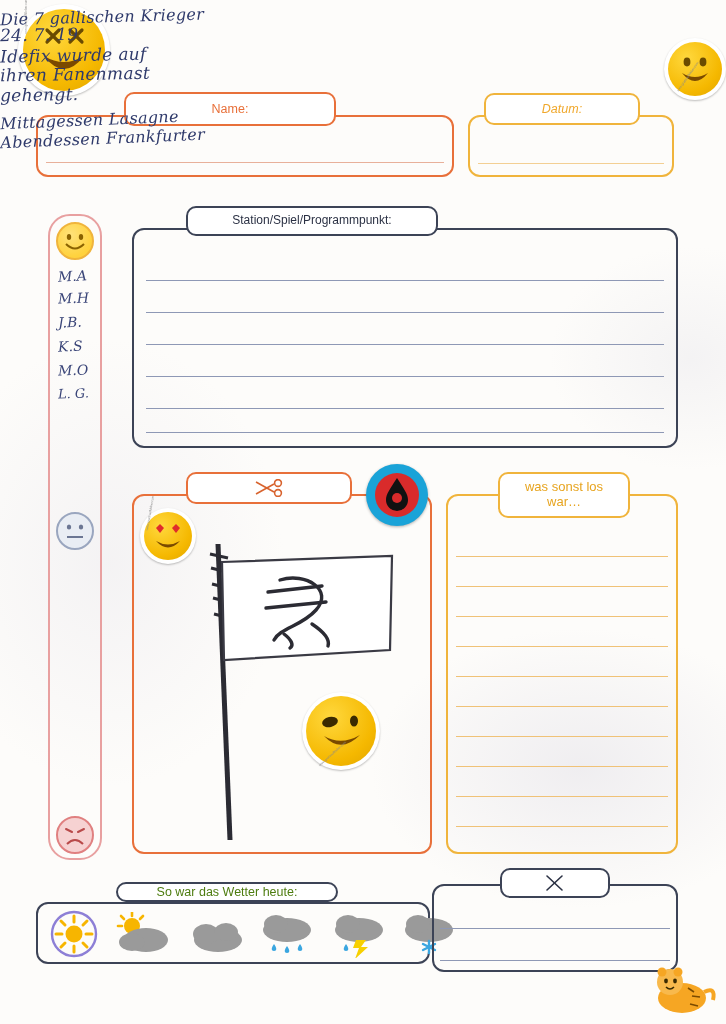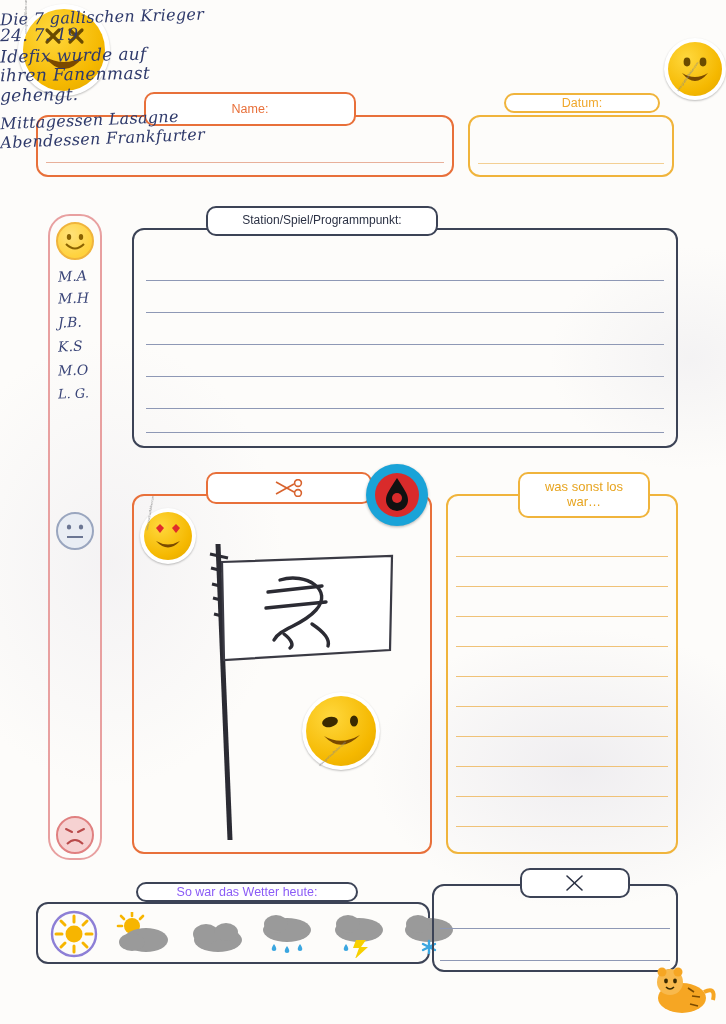--- a/index.html
+++ b/index.html
@@ -79,21 +79,20 @@
     position: absolute;
     box-sizing: border-box;
     border-radius: 10px;
     background: #ffffff;
     display: flex;
     align-items: center;
     justify-content: center;
     font-size: 12.5px;
     text-align: center;
     line-height: 1.15;
-    margin-left: 20px;
   }
   .rule {
     position: absolute;
     height: 1px;
   }
   
   .mood-col {
     position: absolute;
     box-sizing: border-box;
     border: 2px solid #e8a0a0;
@@ -145,21 +144,21 @@
   </div>
 
   <div class="box" style="left:36px; top:115px; width:418px; height:62px; border:2px solid #e8703a;"></div>
   <div class="lbl" style="left:124px; top:92px; width:212px; height:34px; border:2px solid #e8703a; color:#e8703a;">
     <span>Name:</span>
   </div>
   <div class="rule" style="left:46px; top:162px; width:398px; background:#e8b09a;"></div>
   <div class="hand" style="left:106px; top:137px; font-size:16px; transform:rotate(-1.6deg);">Die 7 gallischen Krieger</div>
 
   <div class="box" style="left:468px; top:115px; width:206px; height:62px; border:2px solid #f0b43c;"></div>
-  <div class="lbl" style="left:484px; top:93px; width:156px; height:20px; border:2px solid #f0b43c; color:#f0a82c;">
+  <div class="lbl" style="left:484px; top:93px; width:156px; height:32px; border:2px solid #f0b43c; color:#f0a82c;font-style:italic;">
     <span>Datum:</span>
   </div>
   <div class="rule" style="left:478px; top:163px; width:186px; background:#f3cf93;"></div>
   <div class="hand" style="left:466px; top:138px; font-size:17px; transform:rotate(-1deg);">24. 7. 19</div>
 
   <div class="mood-col" style="left:48px; top:214px; width:54px; height:646px;"></div>
 
   <div class="moodface" style="left:56px; top:222px; border:2px solid #f0b43c; background:radial-gradient(circle at 38% 32%, #ffe27a, #ffd23d 70%);">
     <svg width="34" height="34">
       <ellipse cx="11" cy="13" rx="2.2" ry="3" fill="#8a6200"></ellipse>
@@ -189,21 +188,21 @@
   <div style="position:absolute; left:58px; top:268px;">
     <div class="hand-b" style="font-size:14px; transform:rotate(-3deg);">M.A</div>
     <div class="hand-b" style="font-size:14px; margin-top:6px; transform:rotate(-2deg);">M.H</div>
     <div class="hand-b" style="font-size:14px; margin-top:8px; transform:rotate(-2deg);">J.B.</div>
     <div class="hand-b" style="font-size:14px; margin-top:8px; transform:rotate(-3deg);">K.S</div>
     <div class="hand-b" style="font-size:14px; margin-top:8px; transform:rotate(-2deg);">M.O</div>
     <div class="hand-b" style="font-size:13px; margin-top:8px; transform:rotate(-2deg);">L. G.</div>
   </div>
 
   <div class="box" style="left:132px; top:228px; width:546px; height:220px; border:2px solid #3c4356;"></div>
-  <div class="lbl" style="left:186px; top:206px; width:232px; height:30px; border:2px solid #3c4356; color:#2b3144; font-size:12px;">
+  <div class="lbl" style="left:186px; top:206px; width:252px; height:30px; border:2px solid #3c4356; color:#2b3144; font-size:12px;">
     <span>Station/Spiel/Programmpunkt:</span>
   </div>
 
   <div>
     <div class="rule" style="left:146px; top:280px; width:518px; background:#8e98b5;"></div>
     <div class="rule" style="left:146px; top:312px; width:518px; background:#8e98b5;"></div>
     <div class="rule" style="left:146px; top:344px; width:518px; background:#8e98b5;"></div>
     <div class="rule" style="left:146px; top:376px; width:518px; background:#8e98b5;"></div>
     <div class="rule" style="left:146px; top:408px; width:518px; background:#8e98b5;"></div>
     <div class="rule" style="left:146px; top:432px; width:518px; background:#8e98b5;"></div>
@@ -294,21 +293,21 @@
     <div class="rule" style="left:456px; top:826px; width:212px; background:#f0c277;"></div>
   </div>
 
   <div>
     <div class="hand" style="left:458px; top:532px; font-size:17px; transform:rotate(-1.2deg);">Idefix wurde auf</div>
     <div class="hand" style="left:456px; top:562px; font-size:17px; transform:rotate(-1deg);">ihren Fanenmast</div>
     <div class="hand" style="left:456px; top:594px; font-size:17px; transform:rotate(-1deg);">gehengt.</div>
   </div>
 
   <div class="wbox" style="left:36px; top:902px; width:394px; height:62px;"></div>
-  <div class="lbl" style="left:116px; top:882px; width:222px; height:20px; border:2px solid #3c4356; color:#8b5cf6; font-size:12.5px;">
+  <div class="lbl" style="left:116px; top:882px; width:222px; height:20px; border:2px solid #3c4356; color:#4d7c0f; font-size:12.5px;">
     <span>So war das Wetter heute:</span>
   </div>
 
   <div style="position:absolute; left:50px; top:910px; width:48px; height:48px;">
     <svg width="48" height="48">
       <circle cx="24" cy="24" r="22" fill="none" stroke="#8d7fd6" stroke-width="2.4"></circle>
       <circle cx="24" cy="24" r="8.5" fill="#f7b500"></circle>
       <g stroke="#f7b500" stroke-width="3" stroke-linecap="round">
         <line x1="24" y1="6" x2="24" y2="12"></line>
           <line x1="24" y1="36" x2="24" y2="42"></line>

